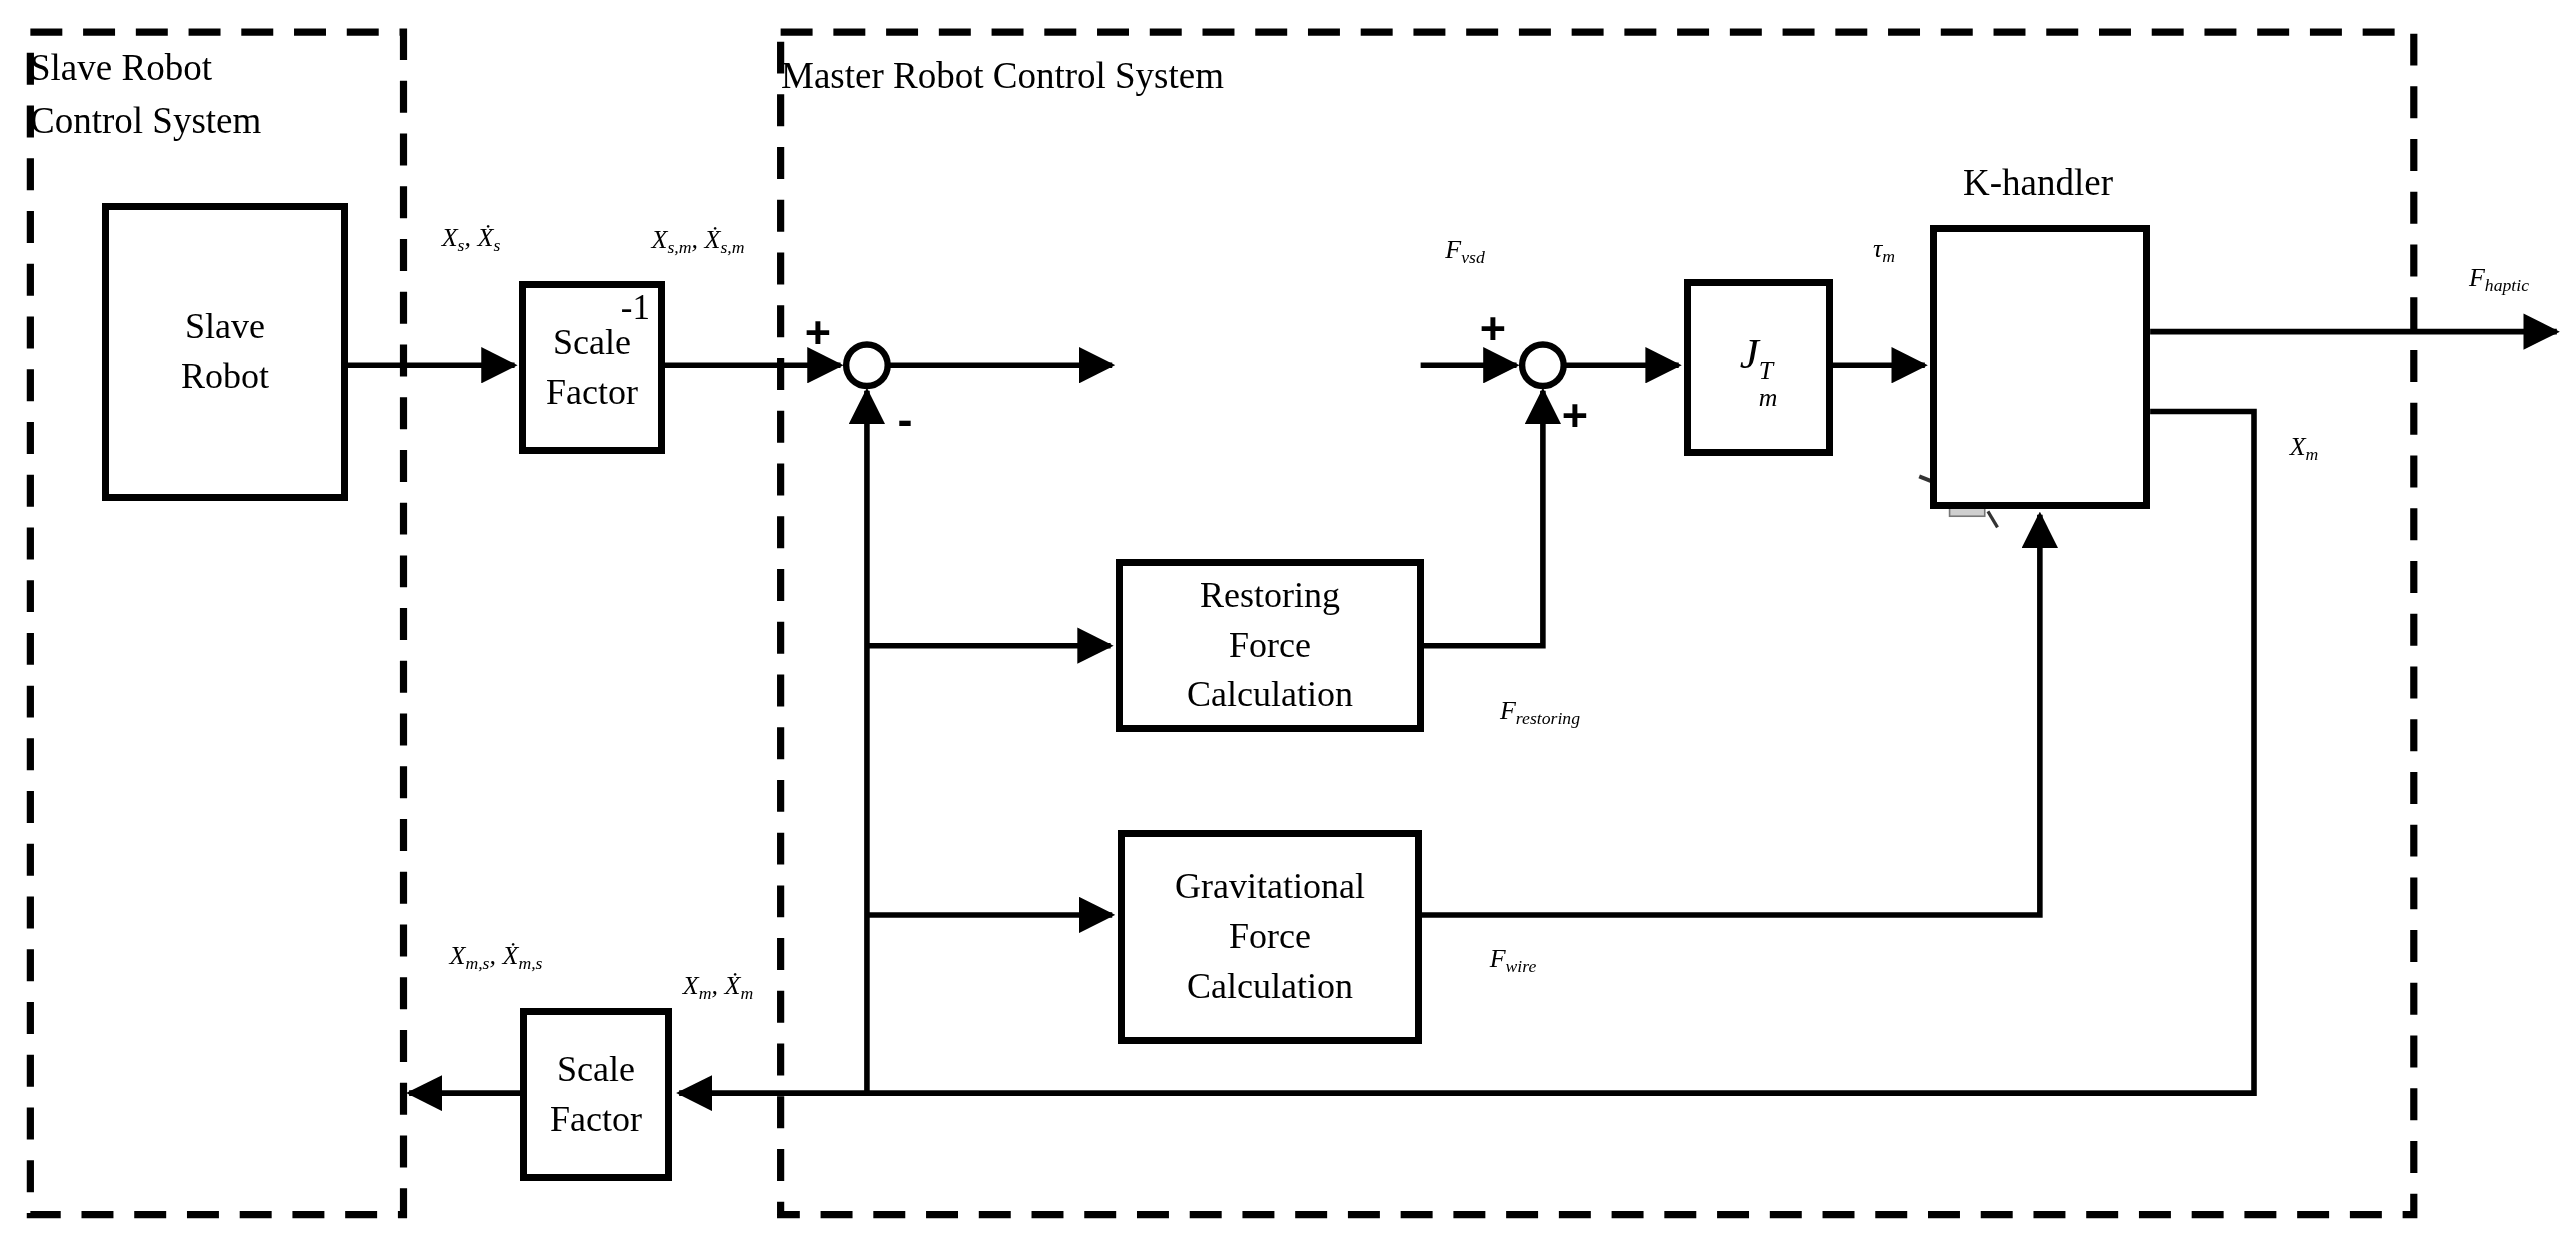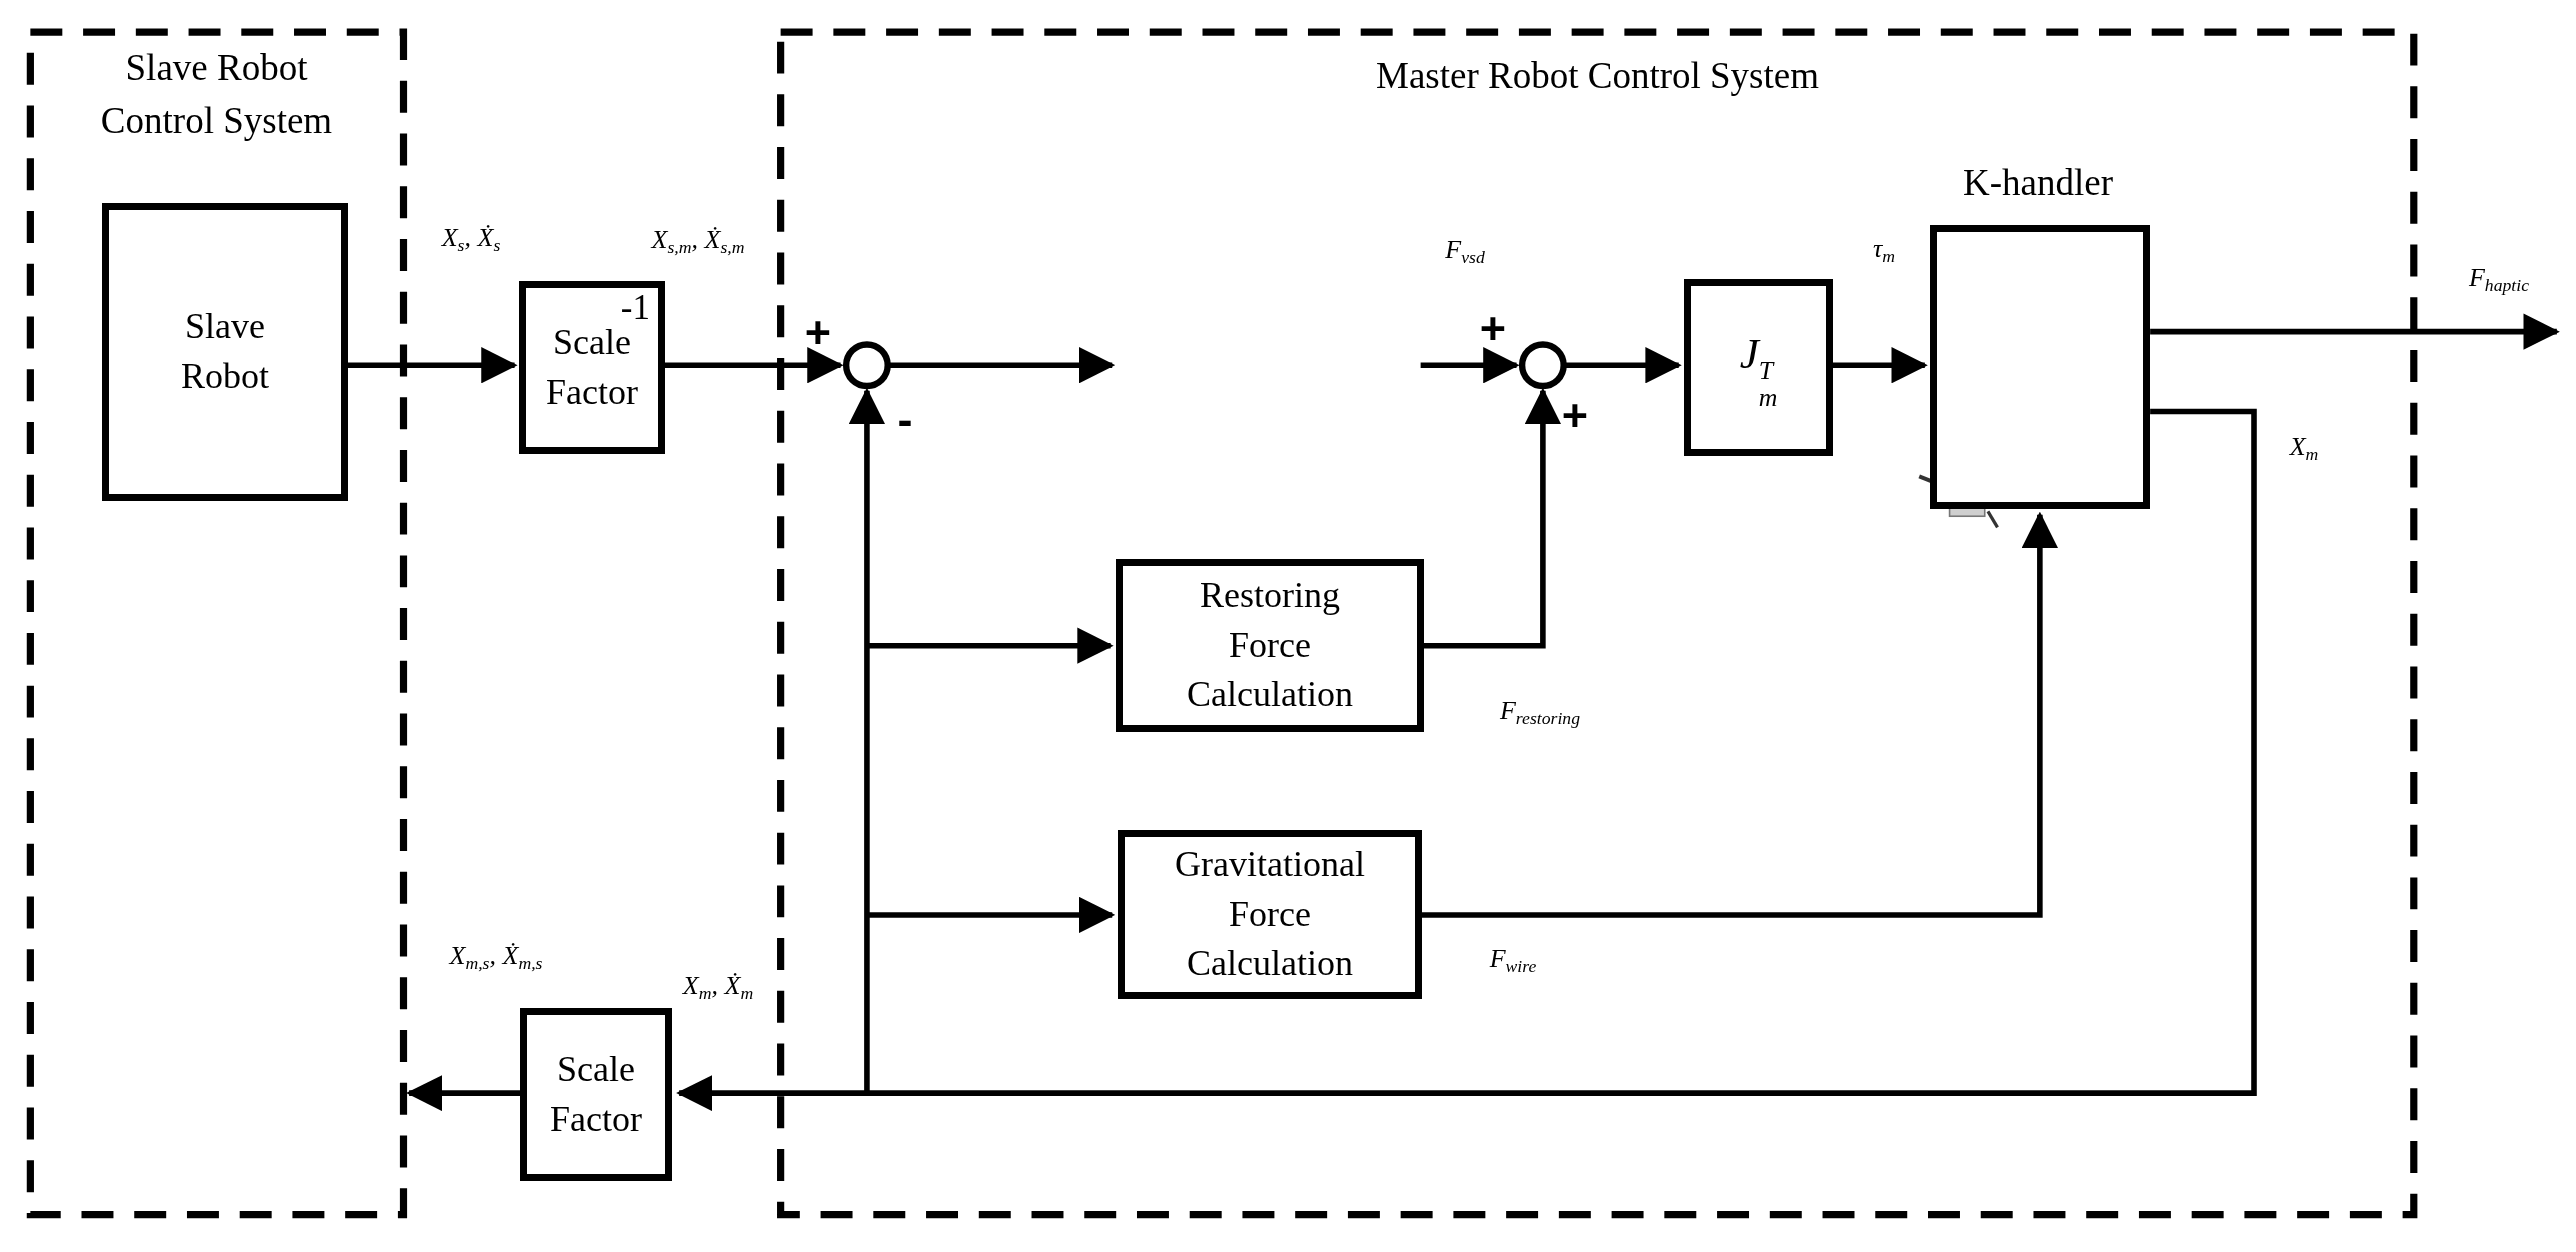--- a/index.html
+++ b/index.html
@@ -16,21 +16,21 @@
     position:absolute;
     box-sizing:border-box;
     border:7.2px solid #000;
     background:#fff;
     display:flex;align-items:center;justify-content:center;
     text-align:center;
     font-size:36px;line-height:1.38;
     z-index:2;
   }
   .sys-title{
-    position:absolute;text-align:center;
+    position:absolute;text-align:left;
     font-size:37px;line-height:1.42;z-index:2;
   }
   .math{
     position:absolute;
     font-style:italic;
     font-size:26px;line-height:1;
     transform:translate(-50%,-50%);
     white-space:nowrap;
     z-index:3;
   }
@@ -143,21 +143,21 @@
           <span class="s-sub">m</span>
         </span></span>
   </div>
 
   <div class="block" style="left:1930px;top:225px;width:220px;height:284px;"></div>
 
   <div class="block" style="left:1116px;top:559px;width:308px;height:173px;">
     <span>Restoring<br>Force<br>Calculation</span>
   </div>
 
-  <div class="block" style="left:1118px;top:830px;width:304px;height:169px;">
+  <div class="block" style="left:1118px;top:830px;width:304px;height:214px;">
     <span>Gravitational<br>Force<br>Calculation</span>
   </div>
 
   <div class="block" style="left:520px;top:1008px;width:152px;height:173px;">
     <span>Scale<br>Factor</span>
   </div>
 
   <div class="plain-label" style="left:2038px;top:182px;">K-handler</div>
 
   <div class="math" style="left:471px;top:240px;">X<sub>s</sub>, Ẋ<sub>s</sub></div>

